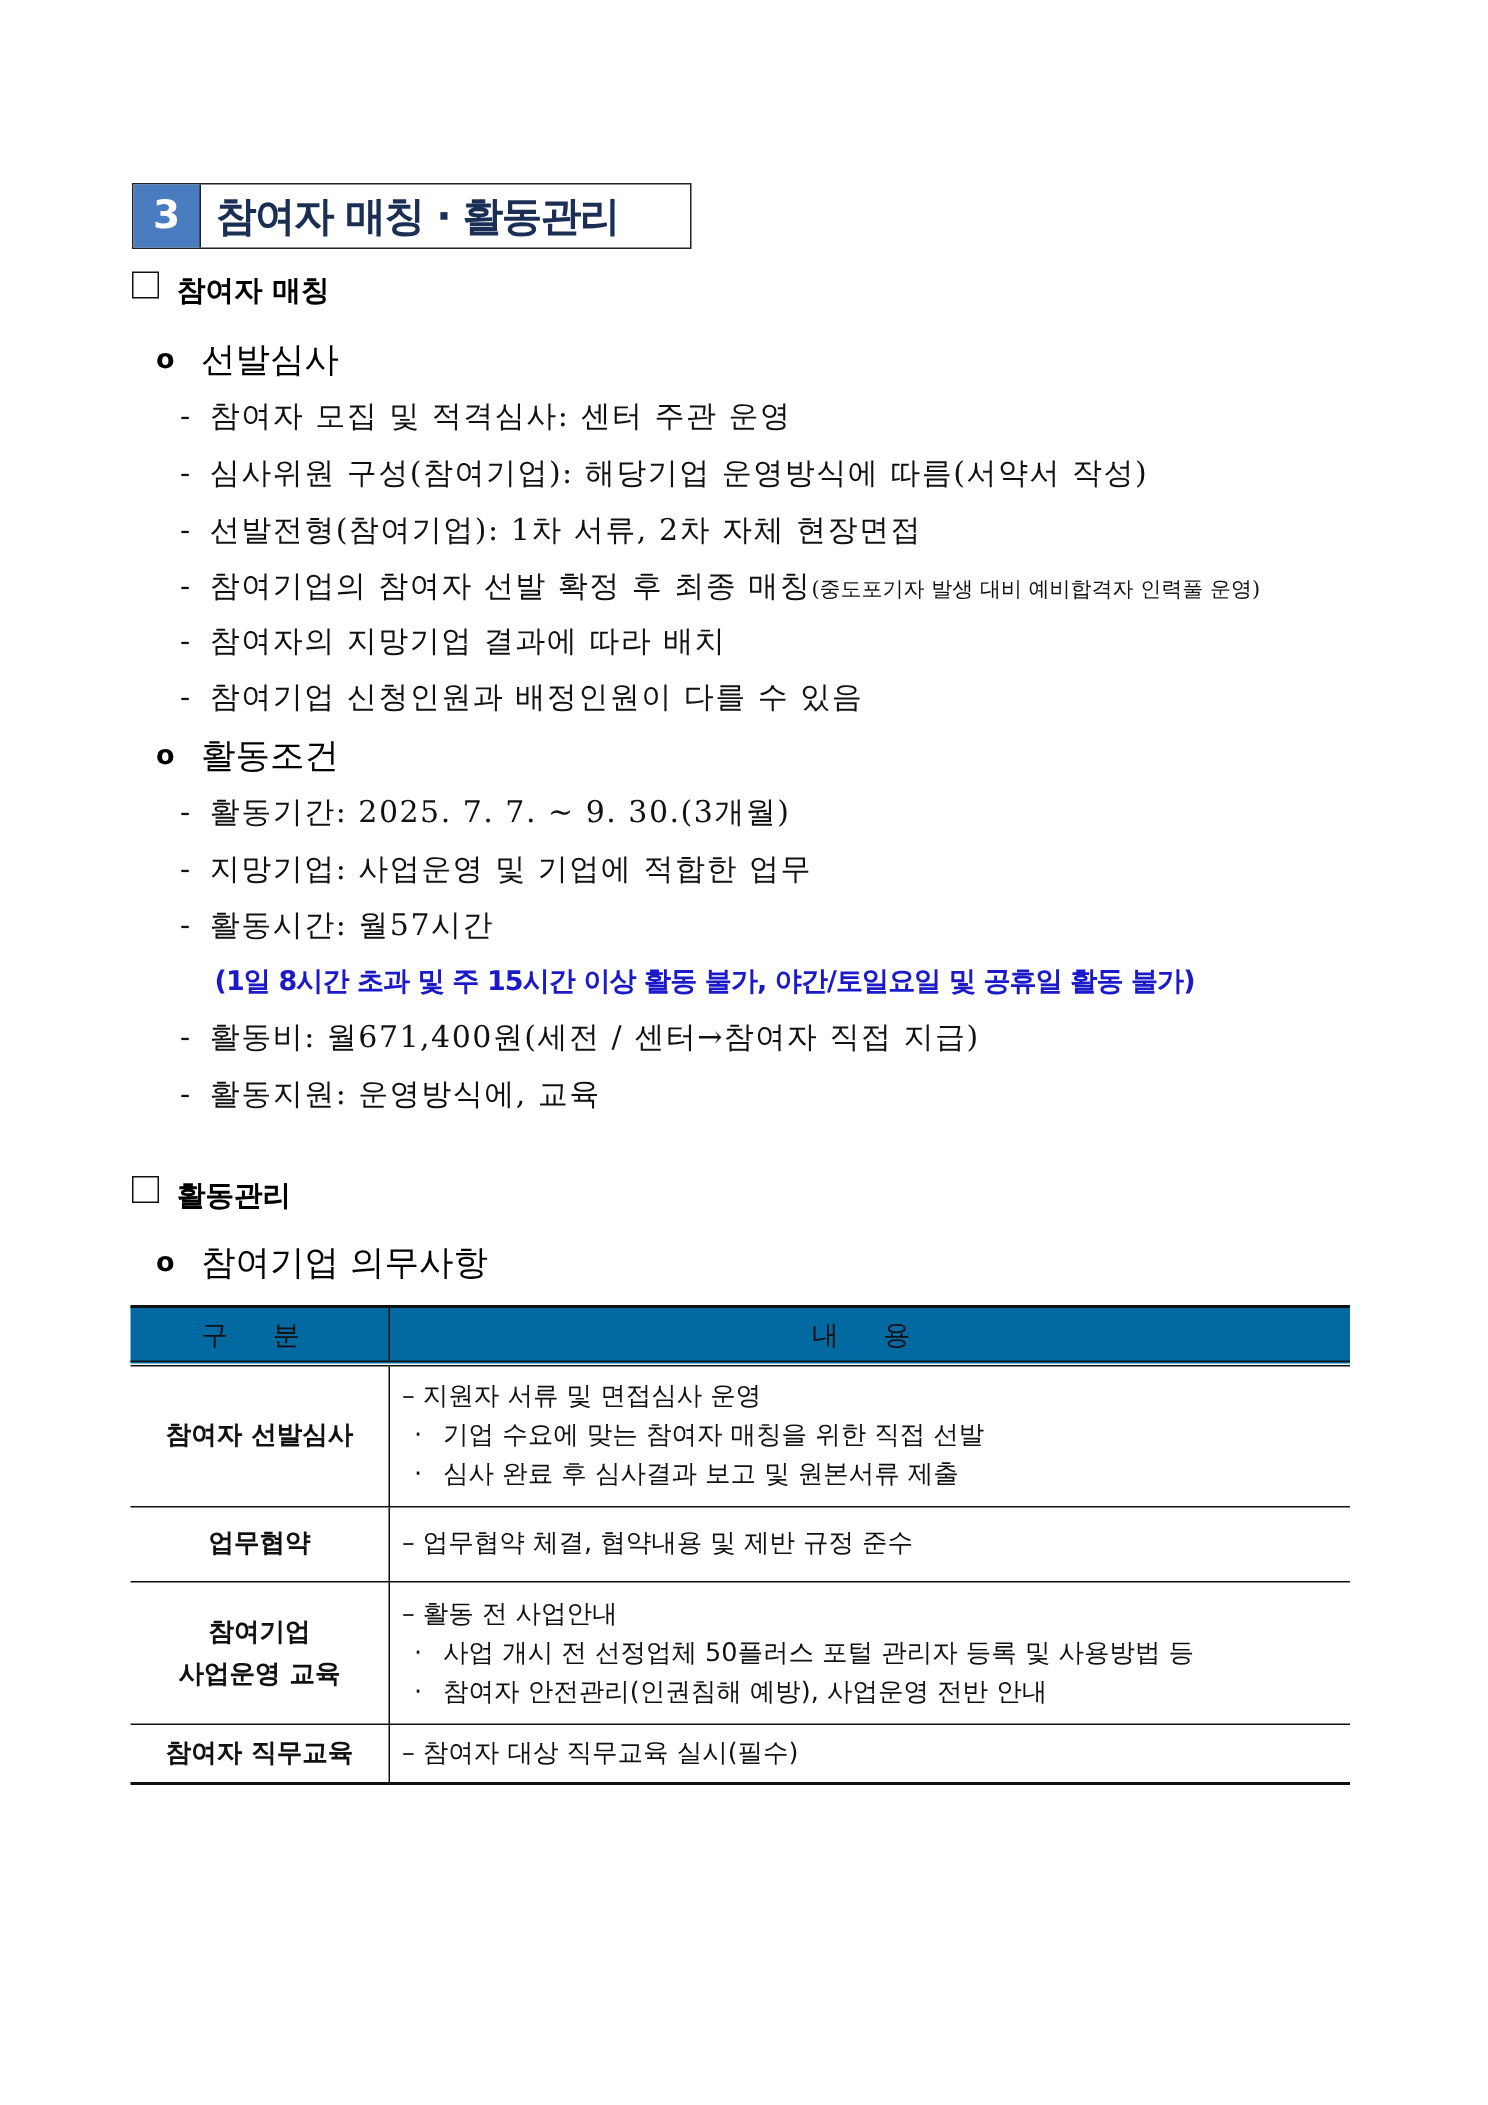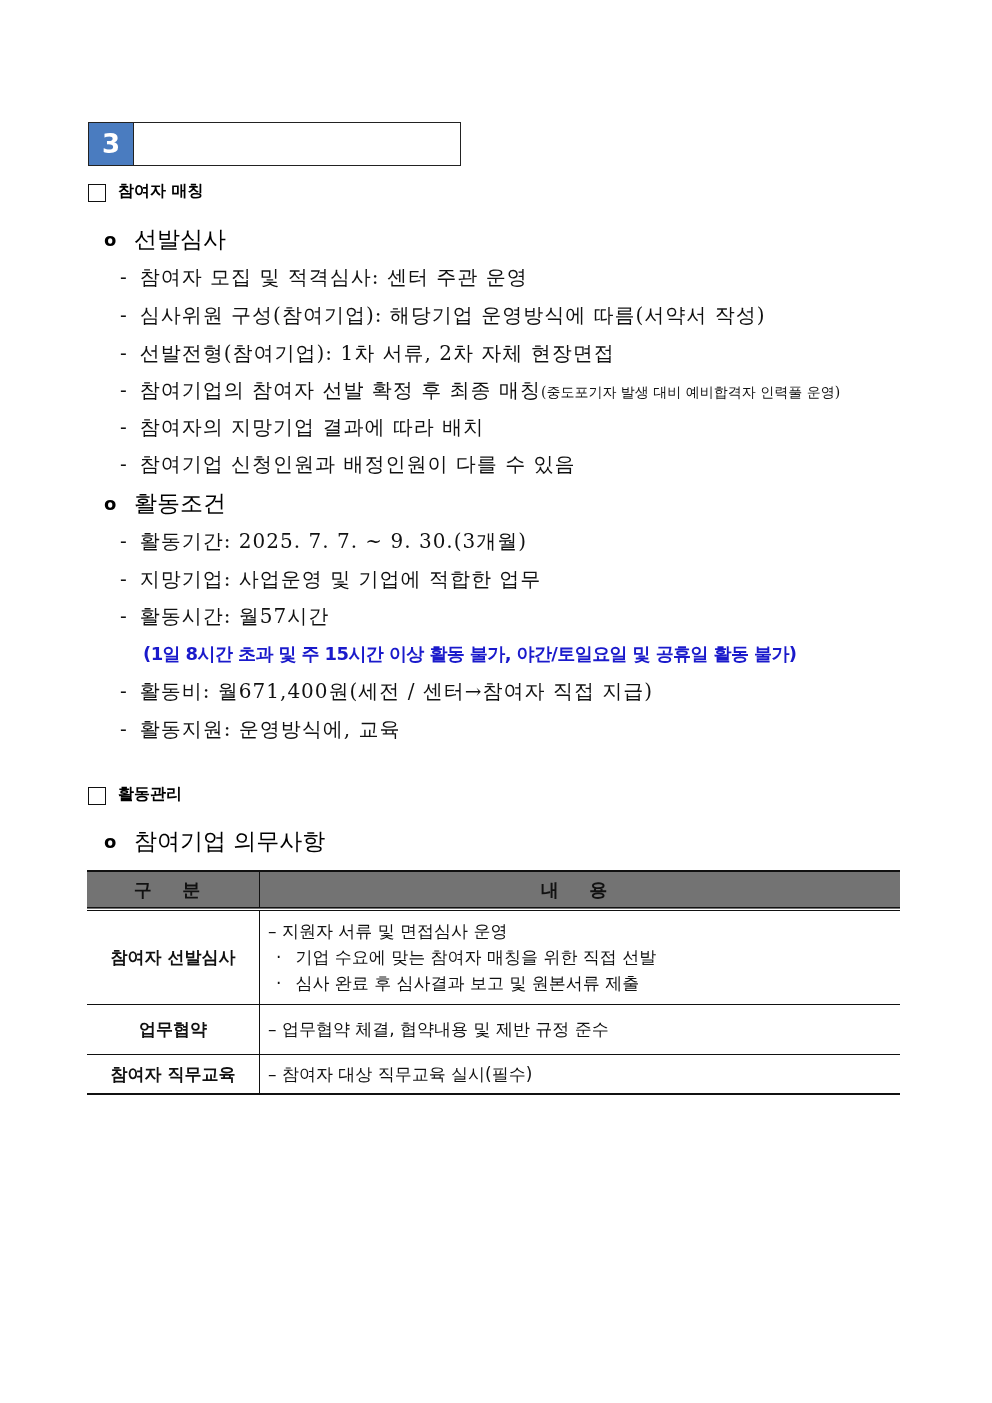--- a/index.html
+++ b/index.html
@@ -11,51 +11,52 @@
   .sec-box { left:88px; top:122px; width:373px; height:44px; border:1.5px solid #222;
              box-sizing:border-box; display:flex; align-items:stretch; }
   .sec-num { width:44px; background:#4a7cc0; color:#fff; display:flex; align-items:center;
              justify-content:center; font-family:"DejaVu Sans","Liberation Sans",sans-serif;
              font-weight:bold; font-size:26px; border-right:1.5px solid #222; }
   .sec-title { flex:1; display:flex; align-items:center; padding-left:10px;
                font-family:"DejaVu Sans","Liberation Sans",sans-serif; font-weight:bold;
                font-size:27px; color:#1b2f55; letter-spacing:-1px; }
 
   .h1 { font-family:"DejaVu Sans","Liberation Sans",sans-serif; font-weight:bold;
-        font-size:16px; color:#000; display:flex; align-items:flex-end; }
+        font-size:19px; color:#000; display:flex; align-items:flex-start; }
   .h1 .box { width:18px; height:18px; border:1.5px solid #111; margin-right:12px; box-sizing:border-box; }
 
   .h2 { font-family:"DejaVu Sans","Liberation Sans",sans-serif; font-size:23px; color:#000;
         display:flex; align-items:center; }
   .h2 .o { font-size:18px; font-weight:bold; margin-right:16px; width:14px; display:inline-block; }
 
   .item { font-size:20px; letter-spacing:1px; white-space:nowrap; display:flex; align-items:baseline; }
   .item .dash { margin-right:12px; }
   .item .small { font-size:14px; letter-spacing:0; }
   .note { font-family:"DejaVu Sans","Liberation Sans",sans-serif; font-weight:bold;
           font-size:18px; color:#1a1acb; letter-spacing:-0.6px; white-space:nowrap;text-align:center; }
 
   
   table.duty { position:absolute; left:87px; top:870px; width:813px; border-collapse:collapse;
                font-family:"DejaVu Sans","Liberation Sans",sans-serif; }
-  table.duty th { background:#737373; font-weight:bold; font-size:18px; height:33px;
+  table.duty th { background:#0369a1; font-weight:normal; font-size:18px; height:33px;
                   border-top:2.5px solid #111; border-bottom:4px double #111; letter-spacing:12px;margin-top:40px; }
   table.duty th.c1 { width:170px; border-right:1px solid #111; }
   table.duty td { border-bottom:1px solid #111; font-size:17px; vertical-align:middle;margin-top:44px; }
   table.duty td.c1 { text-align:center; font-weight:bold; border-right:1px solid #111; line-height:28px; }
   table.duty td.c2 { padding:6px 0 6px 8px; line-height:26px; }
   table.duty tr.last td { border-bottom:2.5px solid #111; }
   .sub { padding-left:8px; }
   .sub .dot { margin-right:14px; }
 </style>
 </head>
 <body>
 
 <div class="abs sec-box">
   <div class="sec-num">3</div>
+  <div class="sec-title">참여자 매칭 · 활동관리</div>
 </div>
 
 <div class="abs h1" style="left:88px;top:181px;">
   <span class="box"></span>
   <span>참여자 매칭</span>
 </div>
 
 <div class="abs h2" style="left:104px;top:224px;">
   <span class="o">o</span>
   <span>선발심사</span>
@@ -138,20 +139,31 @@
         <div class="sub"><span class="dot">·</span><span>기업 수요에 맞는 참여자 매칭을 위한 직접 선발</span></div>
         <div class="sub"><span class="dot">·</span><span>심사 완료 후 심사결과 보고 및 원본서류 제출</span></div>
       </td>
     </tr>
     <tr style="height:50px;">
       <td class="c1">업무협약</td>
       <td class="c2">
         <div>– 업무협약 체결, 협약내용 및 제반 규정 준수</div>
       </td>
     </tr>
+    <tr style="height:95px;">
+      <td class="c1">
+        <div>참여기업</div>
+        <div>사업운영 교육</div>
+      </td>
+      <td class="c2">
+        <div>– 활동 전 사업안내</div>
+        <div class="sub"><span class="dot">·</span><span>사업 개시 전 선정업체 50플러스 포털 관리자 등록 및 사용방법 등</span></div>
+        <div class="sub"><span class="dot">·</span><span>참여자 안전관리(인권침해 예방), 사업운영 전반 안내</span></div>
+      </td>
+    </tr>
     <tr class="last" style="height:32px;">
       <td class="c1">참여자 직무교육</td>
       <td class="c2">
         <div>– 참여자 대상 직무교육 실시(필수)</div>
       </td>
     </tr>
   </tbody>
 </table>
 
 </body></html>

